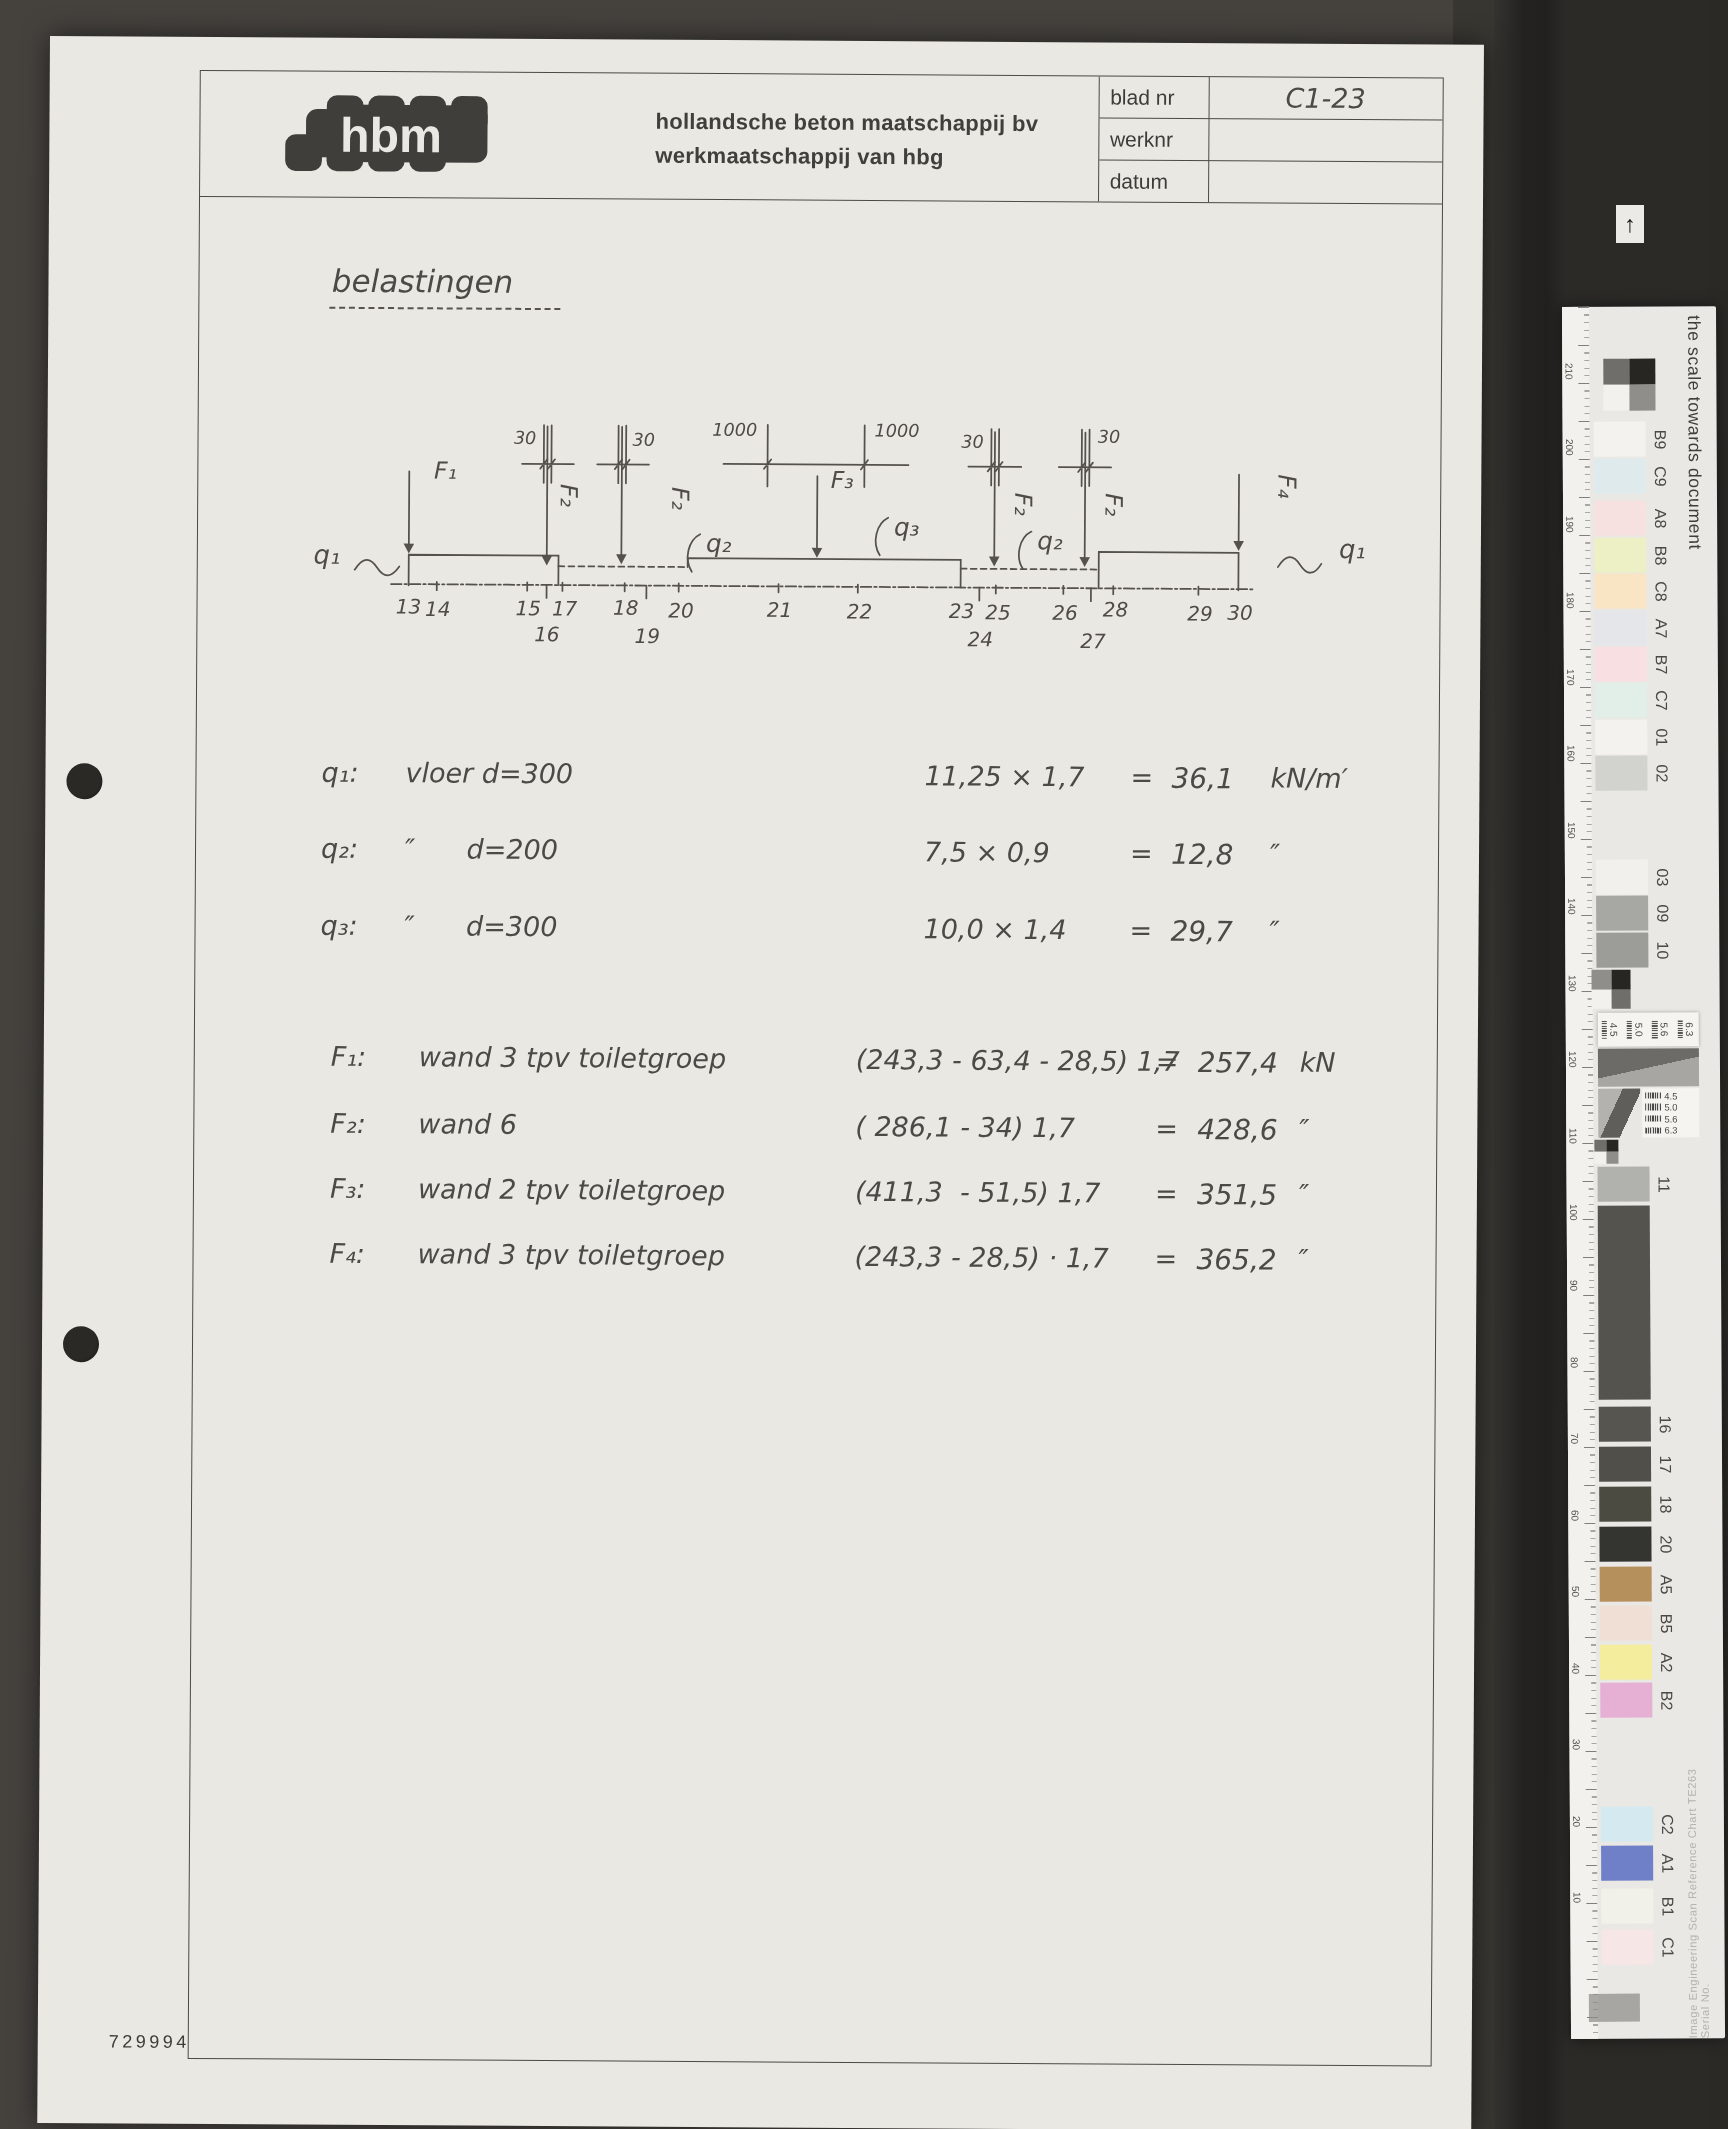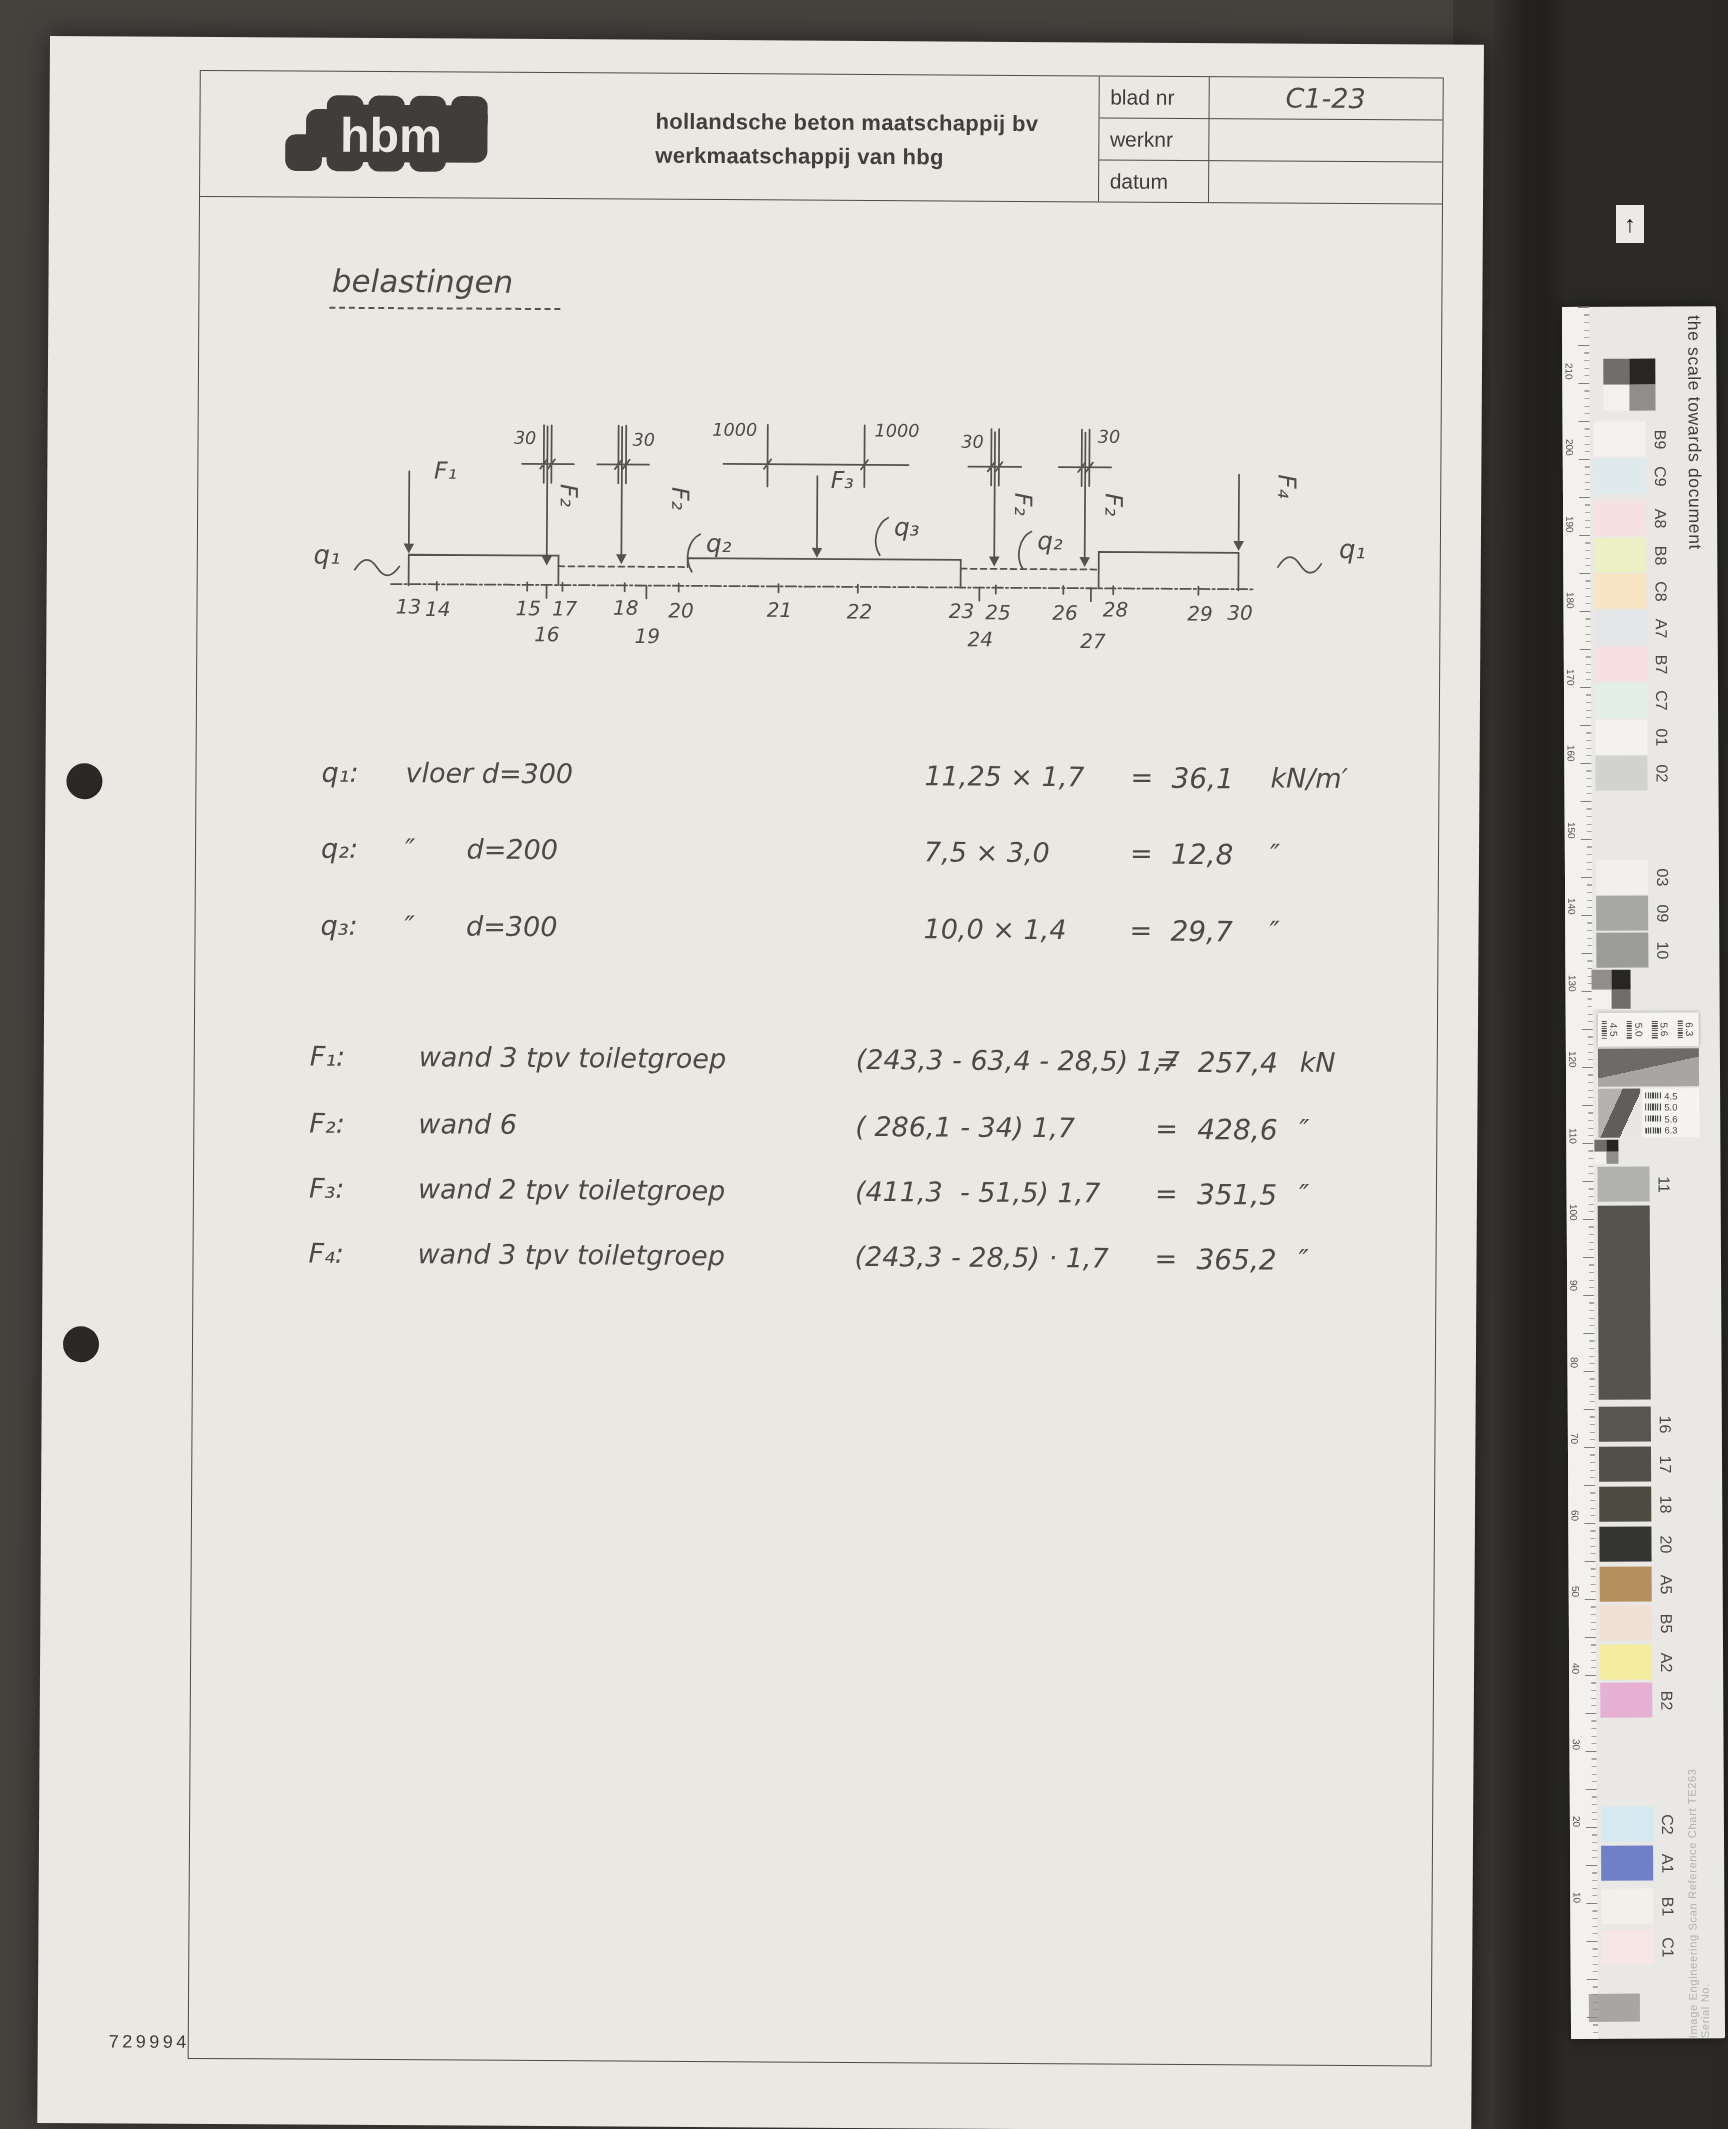--- a/index.html
+++ b/index.html
@@ -36,21 +36,21 @@
 
   .page-title{position:absolute;left:281px;top:225px;font-size:31px;
       border-bottom:2.9px dashed #57544f;padding:0 47px 8.2px 2.4px;}
 
   .diagram-svg{position:absolute;left:232px;top:358px;}
 
   .calc-row{position:absolute;left:0;width:1434px;height:59px;font-size:27px;}
   .calc-row span{position:absolute;white-space:pre;}
   .qrow .c-sym{left:276px}.qrow .c-desc{left:360px}.qrow .c-calc{left:879px}
   .qrow .c-eq{left:1085px}.qrow .c-res{left:1126px;font-size:28px}.qrow .c-unit{left:1225px}
-  .frow .c-sym{left:266px}.frow .c-desc{left:375px}.frow .c-calc{left:812px}
+  .frow .c-sym{left:287px}.frow .c-desc{left:375px}.frow .c-calc{left:812px}
   .frow .c-eq{left:1112px}.frow .c-res{left:1154px;font-size:28px}.frow .c-unit{left:1256px}
 
   
   .arrow-box{position:absolute;left:1616px;top:205px;width:28px;height:38px;background:#eceae6;
       display:flex;align-items:center;justify-content:center;font-size:23.5px;font-weight:bold;color:#161514;}
   .scale-strip{position:absolute;left:1562px;top:307px;width:154px;height:1732px;background:#e9e8e4;
       transform:rotate(-0.3deg);transform-origin:0 0;border-radius:1.8px;box-shadow:0 0 14.7px rgba(0,0,0,.5);}
   .ruler{position:absolute;left:0;top:0;width:27px;height:100%;background-color:#f2f1ed;
       background-image:
         repeating-linear-gradient(to bottom,#807f7b 0 1.2px,transparent 1.2px 38px),
@@ -232,21 +232,21 @@
       <span class="c-sym hw">q₁:</span>
       <span class="c-desc hw">vloer d=300</span>
       <span class="c-calc hw">11,25 × 1,7</span>
       <span class="c-eq hw">=</span>
       <span class="c-res hw">36,1</span>
       <span class="c-unit hw">kN/m′</span>
     </div>
     <div class="calc-row qrow" style="top:795px">
       <span class="c-sym hw">q₂:</span>
       <span class="c-desc hw">″      d=200</span>
-      <span class="c-calc hw">7,5 × 3,0</span>
+      <span class="c-calc hw">7,5 × 0,9</span>
       <span class="c-eq hw">=</span>
       <span class="c-res hw">12,8</span>
       <span class="c-unit hw">″</span>
     </div>
     <div class="calc-row qrow" style="top:872px">
       <span class="c-sym hw">q₃:</span>
       <span class="c-desc hw">″      d=300</span>
       <span class="c-calc hw">10,0 × 1,4</span>
       <span class="c-eq hw">=</span>
       <span class="c-res hw">29,7</span>

